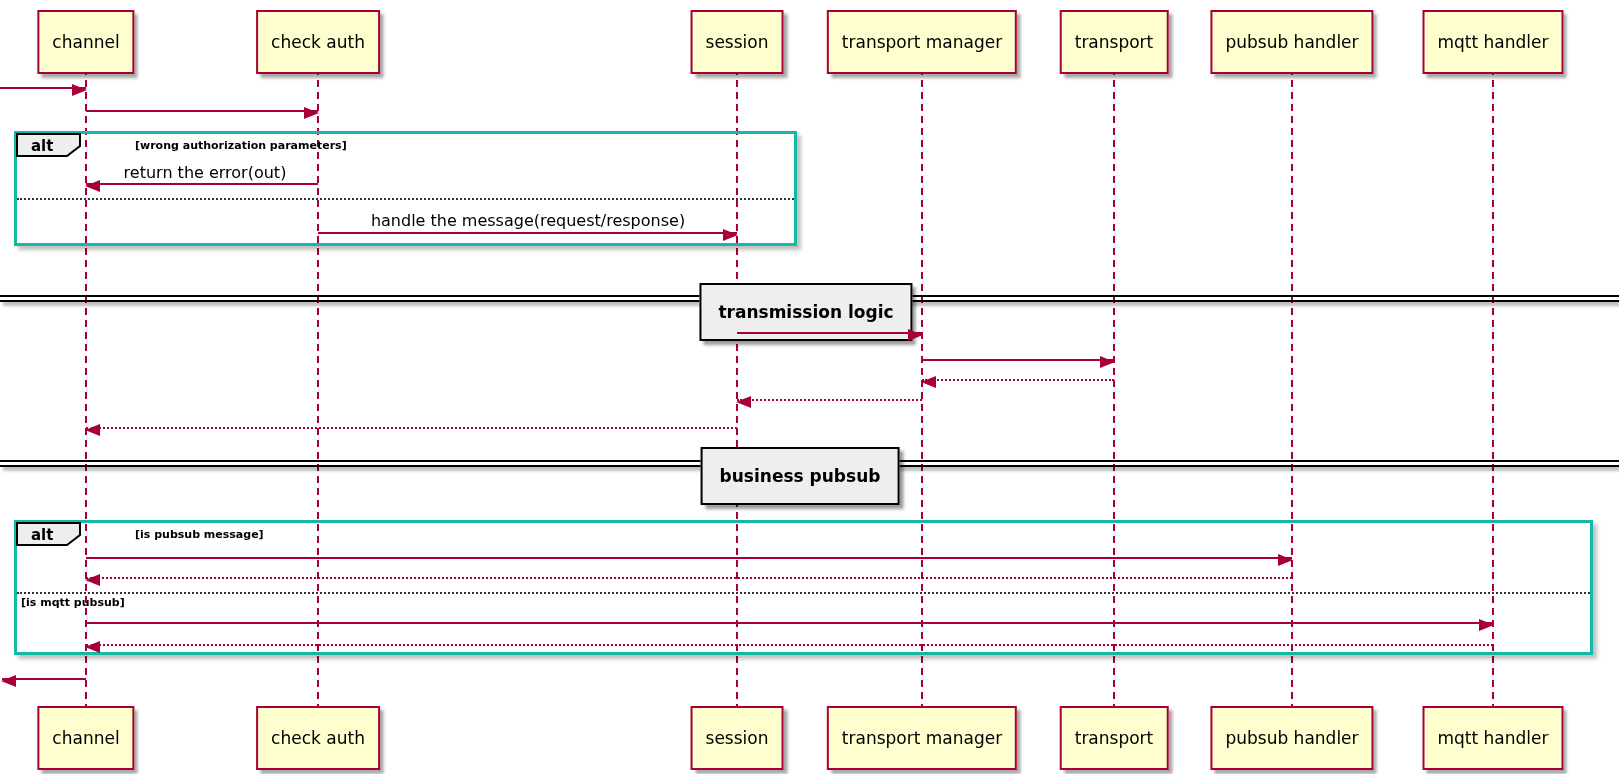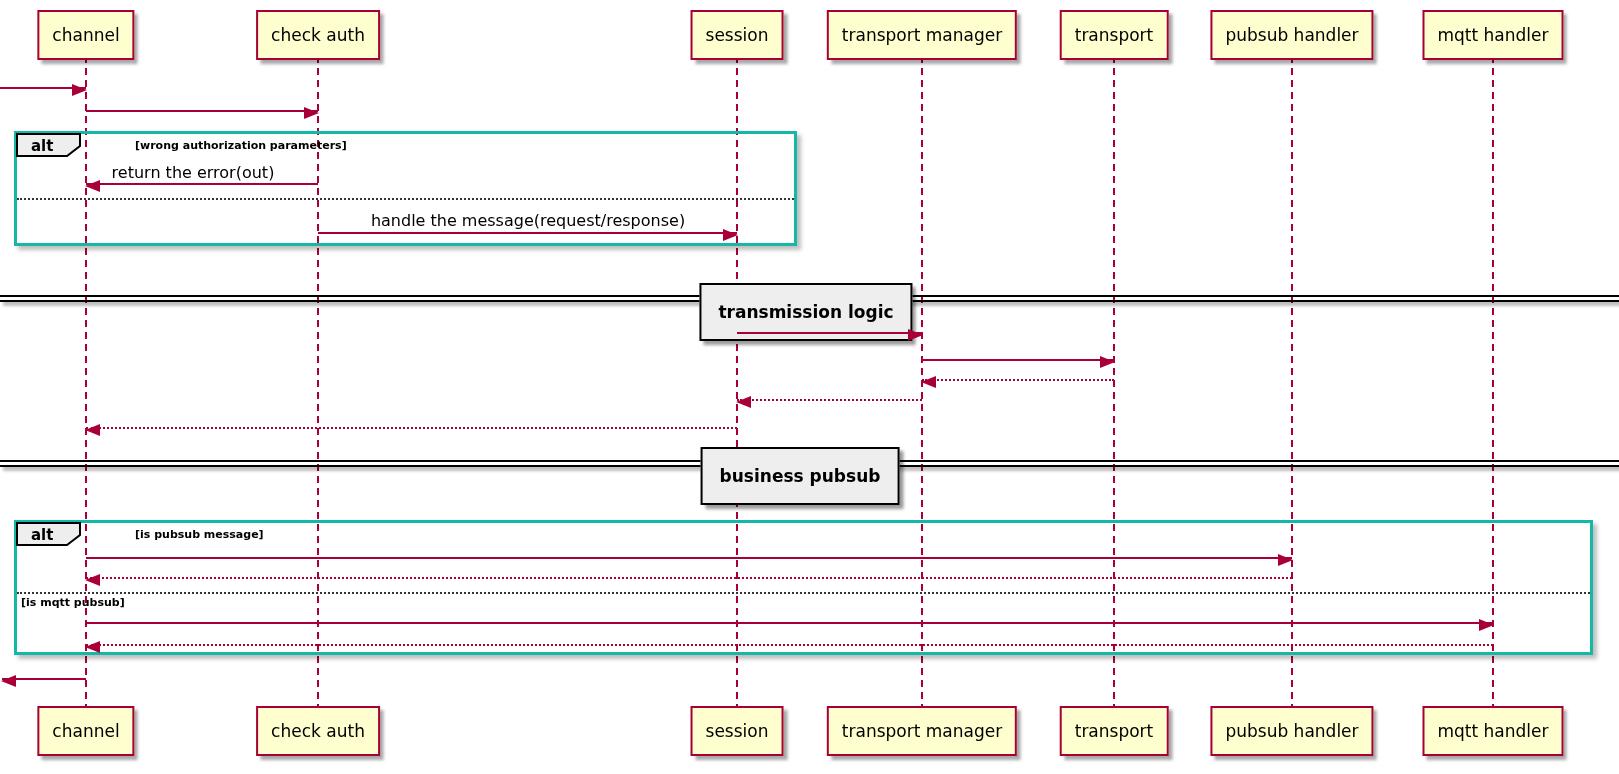--- a/index.html
+++ b/index.html
@@ -4,21 +4,21 @@
 <style>
   html,body{margin:0;padding:0;background:#fff;}
   .diagram{
     position:relative;width:1619px;height:774px;background:#fff;overflow:hidden;
     font-family:"DejaVu Sans",sans-serif;color:#000;
   }
   
   .participant{
     position:absolute;transform:translateX(-50%);
     background:#FEFECE;border:2px solid #A80036;
-    padding:13px 13px;font-size:17px;line-height:20px;white-space:nowrap;
+    padding:20px 13px;font-size:17px;line-height:20px;white-space:nowrap;
     box-shadow:4px 4px 3px rgba(0,0,0,.35);text-align:center;
   }
   
   .lifeline{
     position:absolute;top:56px;height:650px;width:2px;transform:translateX(-50%);
     background:repeating-linear-gradient(to bottom,#A80036 0 7px,transparent 7px 12px);
   }
   
   .arrow{position:absolute;height:0;}
   .shaft-solid{border-top:2px solid #A80036;}
@@ -72,21 +72,21 @@
 
   <div class="frame" style="left:14px;top:131px;width:777px;height:109px">
     <svg class="frame-kw" width="66" height="25">
       <path d="M1 1 H64 V13 L51 23 H1 Z" fill="#EEEEEE" stroke="#000" stroke-width="2"></path>
       <text x="15" y="18" font-size="15" font-weight="bold" font-family="DejaVu Sans, sans-serif">alt</text>
     </svg>
     <div class="frame-cond" style="left:118px;top:5px">[wrong authorization parameters]</div>
     <div class="frame-sep" style="top:64px"></div>
   </div>
 
-  <div class="arrow-label" style="left:193px;top:163px">return the error(out)</div>
+  <div class="arrow-label" style="left:205px;top:163px">return the error(out)</div>
   <div class="arrow shaft-solid" style="left:86px;top:183px;width:232px">
     <i class="head l"></i>
   </div>
 
   <div class="arrow-label" style="left:528px;top:211px">handle the message(request/response)</div>
   <div class="arrow shaft-solid" style="left:318px;top:232px;width:419px">
     <i class="head r"></i>
   </div>
 
   <div class="divider" style="top:295px"></div>

